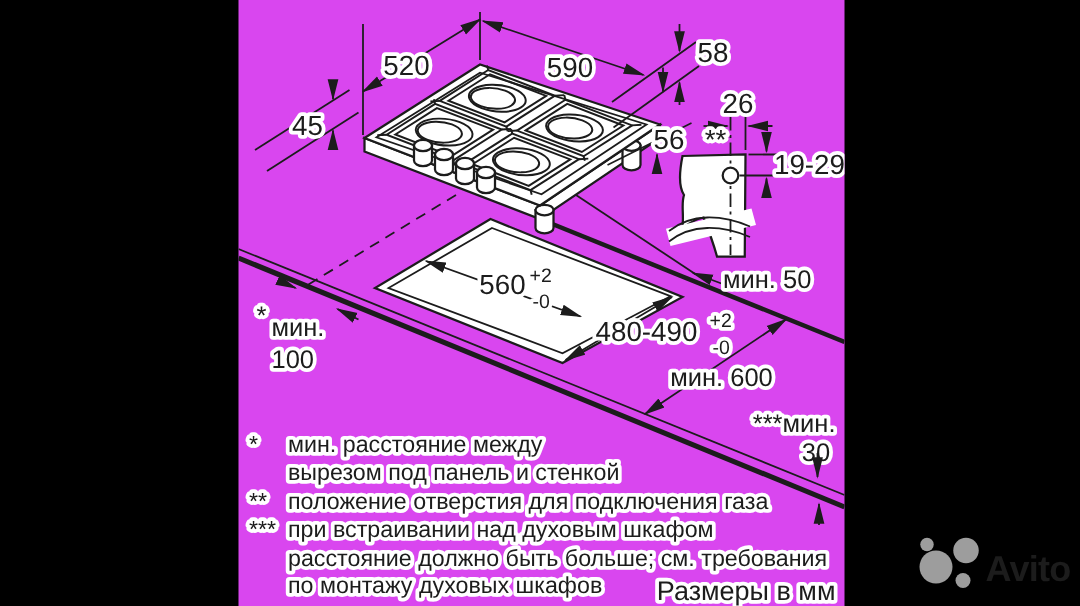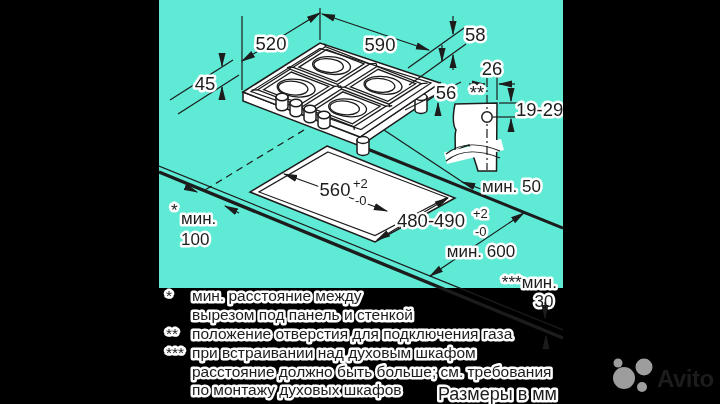--- a/index.html
+++ b/index.html
@@ -1,18 +1,18 @@
 <!DOCTYPE html>
 <html><head>
 <meta charset="utf-8">
 <style>
   html,body{margin:0;padding:0;}
   body{width:720px;height:404px;background:#000;position:relative;overflow:hidden;
        font-family:"Liberation Sans",sans-serif;}
-  .panel{position:absolute;left:159px;top:0;width:404px;height:288px;background:#5eead4;}
+  .panel{position:absolute;left:159px;top:0;width:404px;height:404px;background:#d946ef;}
   svg{display:block;}
   svg text{font-family:"Liberation Sans",sans-serif;fill:#1c1c1c;
            paint-order:stroke;stroke:#fff;stroke-width:5px;stroke-linejoin:round;}
   .num{font-size:18.5px;}
   .min{font-size:17px;}
   .tol{font-size:13px;}
   .fn{font-size:15.5px;}
   .units{font-size:18px;}
   .mid{text-anchor:middle;}
   .end{text-anchor:end;}

